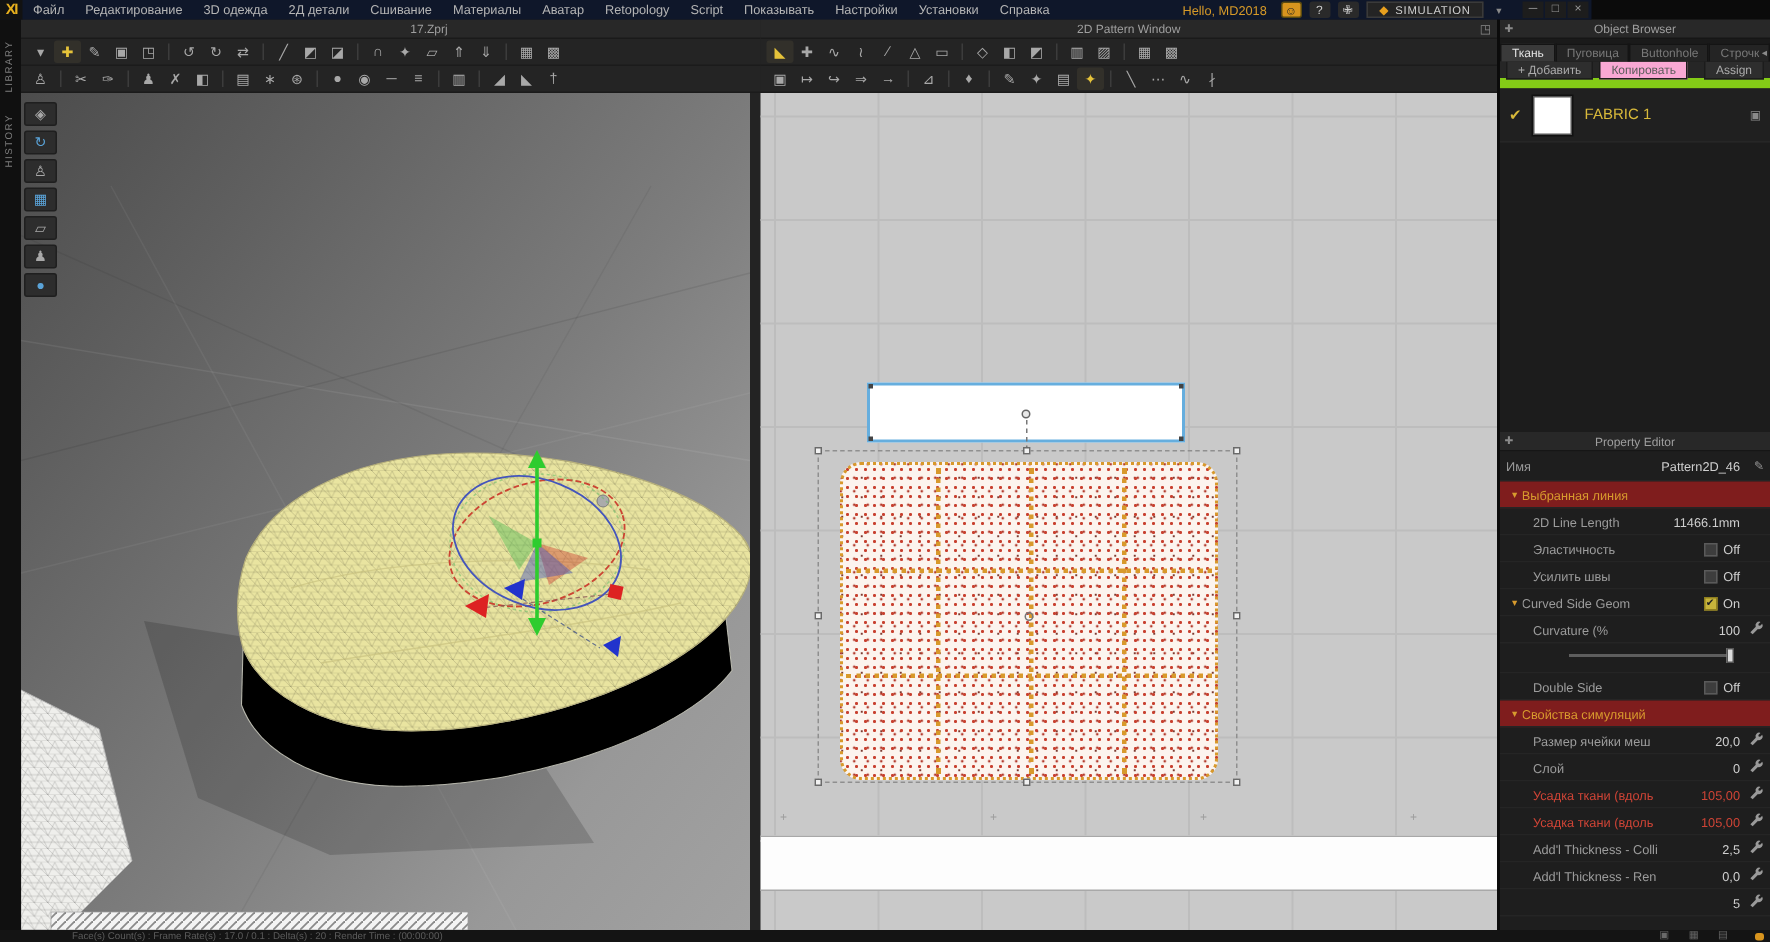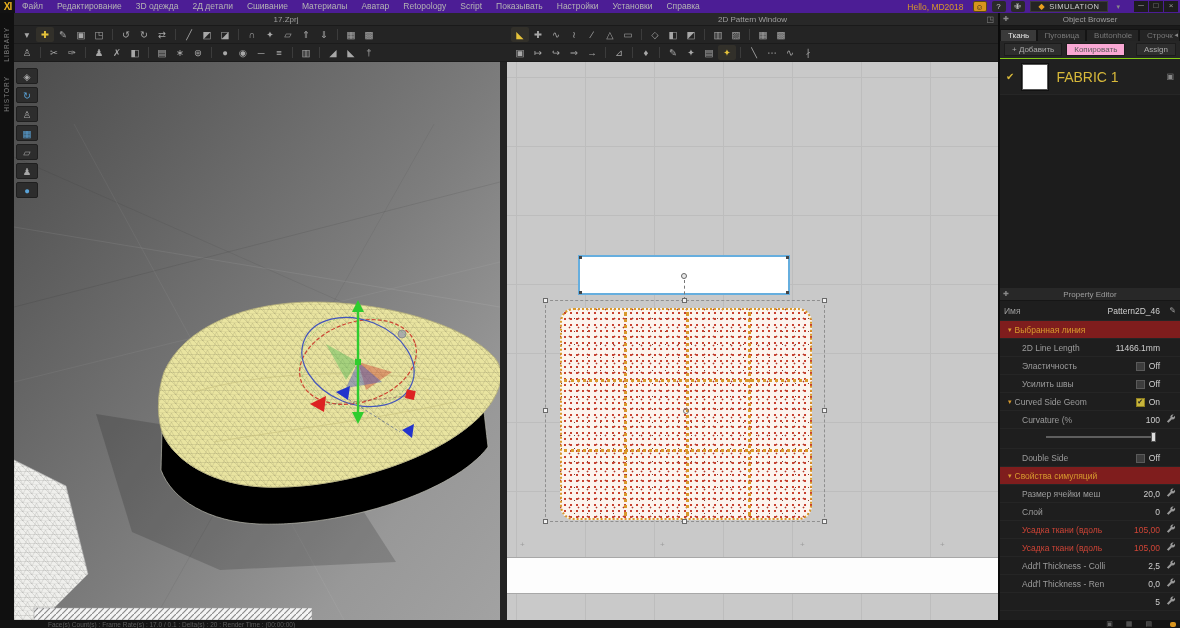--- a/index.html
+++ b/index.html
@@ -1,22 +1,22 @@
 <!DOCTYPE html>
 <html><head>
 <meta charset="utf-8">
 <style>
   * { margin:0; padding:0; box-sizing:border-box; }
   html,body { background:#000; }
   #root { position:relative; width:1180px; height:628px; background:#0b0b0b;
           font-family:"Liberation Sans", sans-serif; overflow:hidden; color:#bbb; }
 
   
-  #menubar { position:absolute; left:0; top:0; width:1180px; height:13px;
-             background:#4c1d95; display:flex; align-items:center; z-index:9; }
+  #menubar { position:absolute; left:0; top:0; width:1061px; height:13px;
+             background:#0f172a; display:flex; align-items:center; z-index:9; }
   .logo { width:15px; height:13px; background:#121212; color:#e8b01e; font-weight:bold;
           font-size:10px; line-height:13px; text-align:center; letter-spacing:-1px; }
   #menus { display:flex; }
   .menu-item { font-size:8.5px; color:#b5b5b5; padding:0 7px; line-height:13px; cursor:default; }
   .mb-right { margin-left:auto; display:flex; align-items:center; gap:5px; padding-right:2px; }
   .hello { font-size:8.5px; color:#d79a28; margin-right:4px; }
   .mb-ico { width:14px; height:11px; border-radius:2px; font-size:8px; line-height:11px;
             text-align:center; color:#cfcfcf; background:#2a2a2a; }
   .mb-ico.orange { background:#d7941e; color:#222; border:1px solid #5a4a10; }
   .simbtn { display:flex; align-items:center; gap:4px; background:#242424; border:1px solid #3a3a3a;
@@ -92,30 +92,30 @@
   .rp-header { height:13px; background:#282828; border-bottom:1px solid #161616; position:relative;
                display:flex; align-items:center; justify-content:center; flex:none; }
   .rp-header .ttl { font-size:8px; color:#9f9f9f; }
   .rp-pin { position:absolute; left:3px; font-size:7px; color:#8a8a8a; }
   #ob-tabs { height:15px; display:flex; align-items:flex-end; background:#1a1a1a; flex:none; position:relative; }
   .tab { font-size:8px; color:#787878; background:#242424; border:1px solid #141414; border-bottom:none;
          padding:1px 7px 1px 7px; white-space:nowrap; overflow:hidden; }
   .tab.active { background:#3a3a3a; color:#e2e2e2; }
   .tabscroll { position:absolute; right:0; bottom:2px; font-size:7px; color:#8a8a8a; padding:0 2px; }
   #ob-actions { height:18px; background:#262626; display:flex; align-items:center; gap:4px;
-                padding:0 4px; font-size:8px; flex:none; border-bottom:1px solid #84cc16; }
+                padding:0 4px; font-size:8px; flex:none; border-bottom:7px solid #84cc16; }
   .ob-btn { color:#ababab; background:#2e2e2e; border:1px solid #1c1c1c; padding:1px 7px; white-space:nowrap; }
   .ob-btn.disabled { color:#5c5c5c; background:#f9a8d4; }
   .ob-btn.assign { margin-left:auto; overflow:hidden; max-width:52px; }
   #fabric-list { flex:none; height:229px; overflow:hidden; background:#1c1c1c; }
   .fabric-row { height:36px; display:flex; align-items:center; gap:8px; padding:0 6px;
                 border-bottom:1px solid #262626; background:#202020; }
   .fab-check { color:#d8b93a; font-size:10px; }
   .fab-swatch { width:26px; height:26px; background:#fff; border:1px solid #555; outline:1px solid #111; }
-  .fab-name { font-size:14px; color:#d8b93a; flex:1; }
+  .fab-name { font-size:10px; color:#d8b93a; flex:1; }
   .fab-save { font-size:8px; color:#8a8a8a; }
 
   #pe-rows { flex:1; overflow:hidden; display:flex; flex-direction:column; }
   .prow { flex:none; height:18px; display:flex; align-items:center; padding:0 4px;
           border-bottom:1px solid #252525; background:#1e1e1e; font-size:8.5px; position:relative; }
   .prow.tall { height:20px; }
   .prow .caret { color:#d89b2e; font-size:7px; margin:0 3px 0 4px; }
   .prow.sect { background:#7f1d1d; }
   .prow.sect .plabel { color:#d89b2e; }
   .plabel { color:#9c9c9c; white-space:nowrap; overflow:hidden; max-width:88px; }

